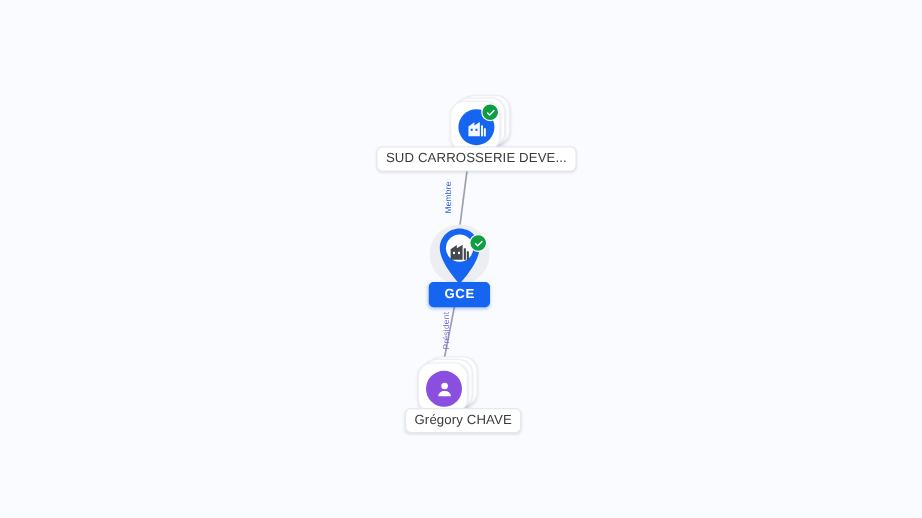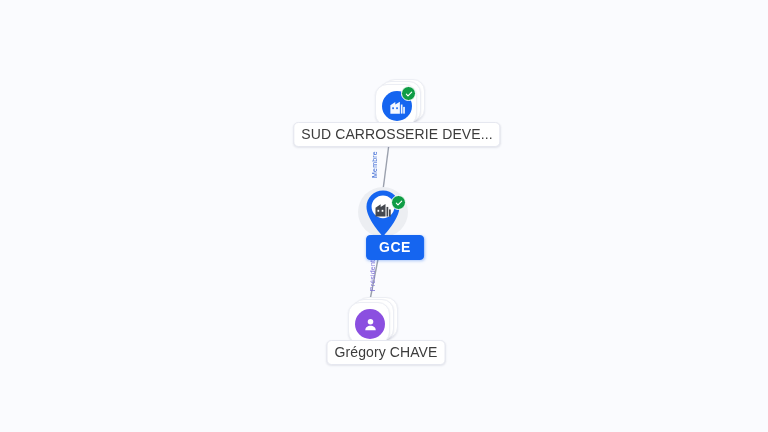--- a/index.html
+++ b/index.html
@@ -105,21 +105,21 @@
   }
 
   
   .node-label {
     position: absolute;
     transform: translateX(-50%);
     background: #ffffff;
     border: 1px solid #e6e8f0;
     border-radius: 5px;
     padding: 3px 7px 4px 7px;
-    font-size: 14px;
+    font-size: 11px;
     color: #3c3c3c;
     white-space: nowrap;
     box-shadow: 0 1px 2px rgba(30,40,80,0.10);
     letter-spacing: 0.1px;
   }
   .node-label.accent {
     background: #1565f0;
     border-color: #1565f0;
     color: #ffffff;
     font-weight: bold;
@@ -216,21 +216,21 @@
         <rect x="10.4" y="13" width="2" height="2.3" fill="#ffffff"></rect>
       </svg>
     </div>
 
     <div class="badge-check" style="left:8px; top:-17px;">
       <svg width="8" height="8" viewBox="0 0 24 24" xmlns="http://www.w3.org/2000/svg">
         <path d="M4 12.5l5 5L20 6.5" stroke="#ffffff" stroke-width="3.4" fill="none" stroke-linecap="round" stroke-linejoin="round"></path>
       </svg>
     </div>
 
-    <div class="node-label accent" style="left:12px; top:23px;text-align:right;">GCE</div>
+    <div class="node-label accent" style="left:0px; top:23px;text-align:right;">GCE</div>
   </div>
 
   <div class="node" style="left:370px; top:322px;">
 
     <div class="stack">
       <div class="card c3"></div>
       <div class="card c2"></div>
       <div class="card c1"></div>
     </div>
 

